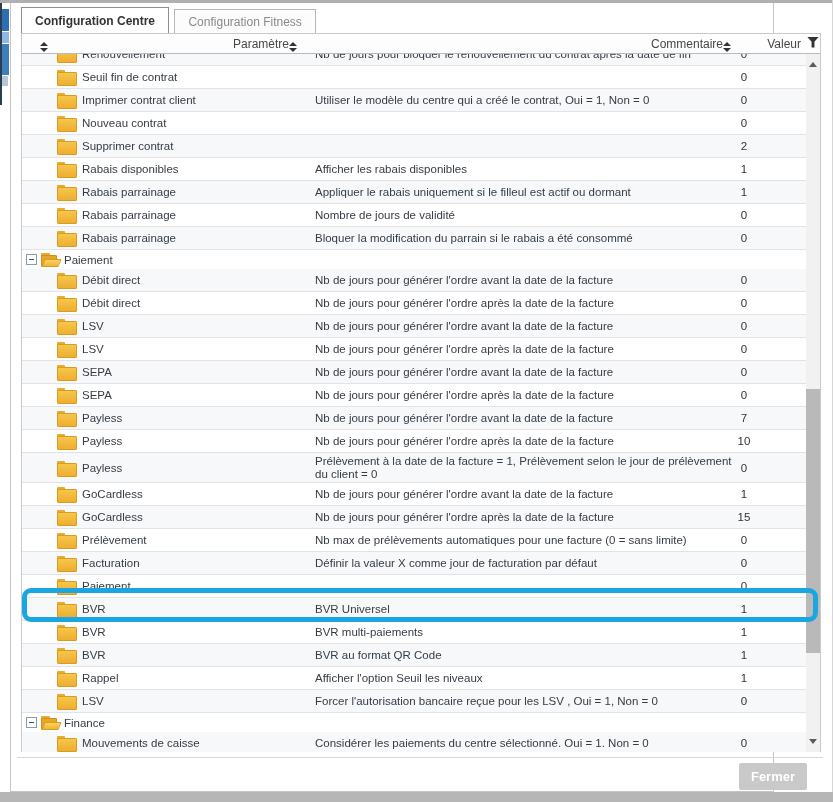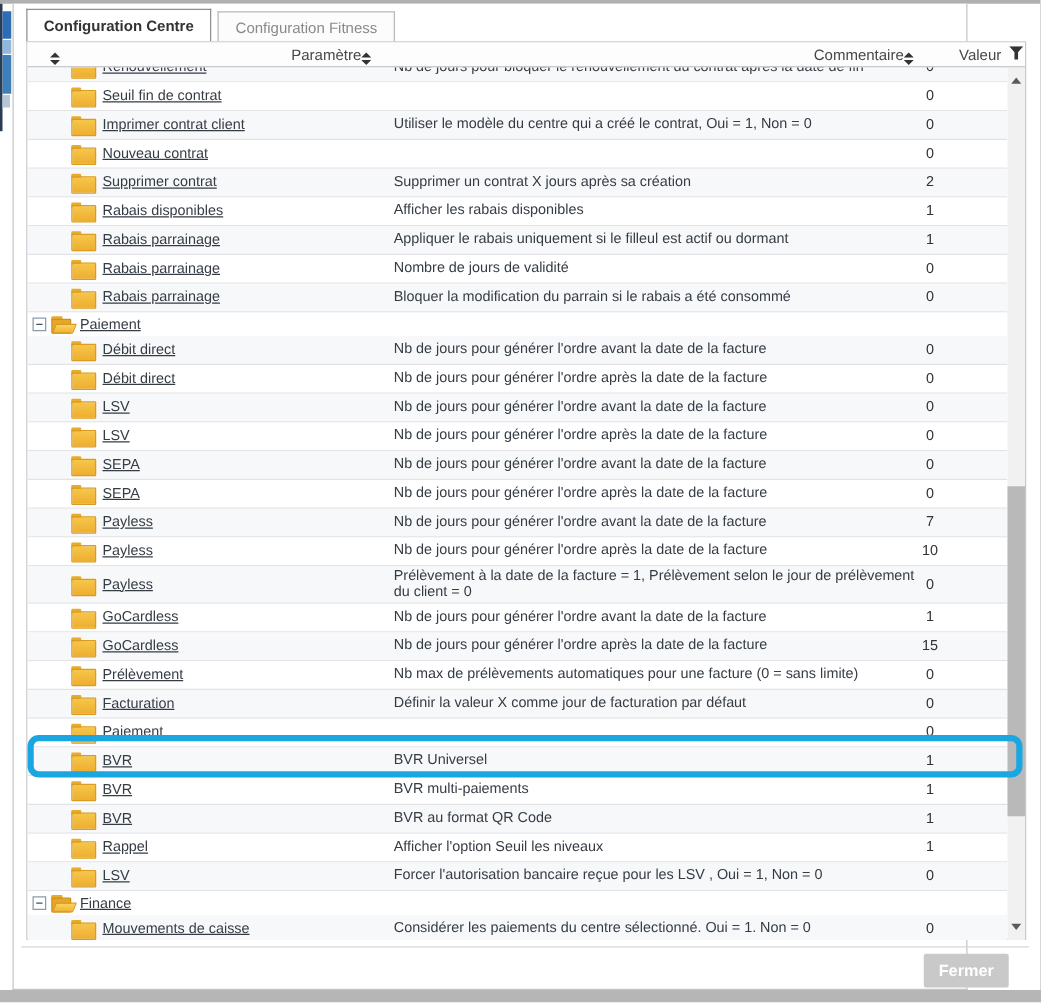--- a/index.html
+++ b/index.html
@@ -75,21 +75,21 @@
 
   .row { position:relative; height:23px; border-bottom:1px solid #e3e3e7; background:#fff; }
   .row.zebra { background:#f7f8fa; }
   .row.tall { height:30px; }
   .row.group { height:19px; border-bottom:none; background:#fff; }
   .clip-first { height:12px; overflow:hidden; }
   .clip-first .row { margin-top:-11px; }
 
   .cell-param {
     position:absolute; left:60px; top:50%; transform:translateY(-50%);
-    font-size:11.5px; color:#363c44; white-space:nowrap;text-decoration:underline;
+    font-size:11.5px; color:#363c44; white-space:nowrap;
   }
   .cell-comment {
     position:absolute; left:270px; top:50%; transform:translateY(-50%);
     width:426px; font-size:11.5px; color:#363c44; line-height:13px;margin-left:23px;
   }
   .cell-value {
     position:absolute; left:698px; top:50%; transform:translateY(-50%);
     width:48px; text-align:center; font-size:11.5px; color:#333;
   }
   .group .cell-param { left:42px; font-size:11.5px; }
@@ -229,21 +229,20 @@
     <span class="cell-value">0</span>
   </div>
           <div class="row">
             <span class="folder-closed"></span>
     <span class="cell-param">Nouveau contrat</span>
     <span class="cell-value">0</span>
   </div>
           <div class="row zebra">
             <span class="folder-closed"></span>
     <span class="cell-param">Supprimer contrat</span>
-    <span class="cell-comment">Supprimer un contrat X jours après sa création</span>
     <span class="cell-value">2</span>
   </div>
           <div class="row">
             <span class="folder-closed"></span>
     <span class="cell-param">Rabais disponibles</span>
     <span class="cell-comment">Afficher les rabais disponibles</span>
     <span class="cell-value">1</span>
   </div>
           <div class="row zebra">
             <span class="folder-closed"></span>

